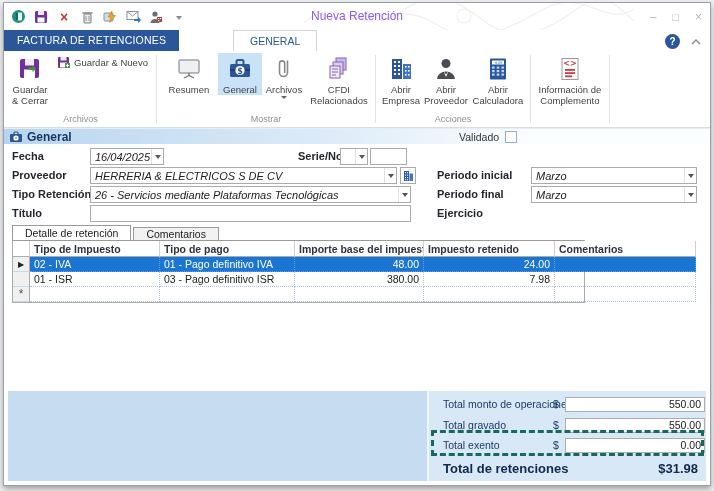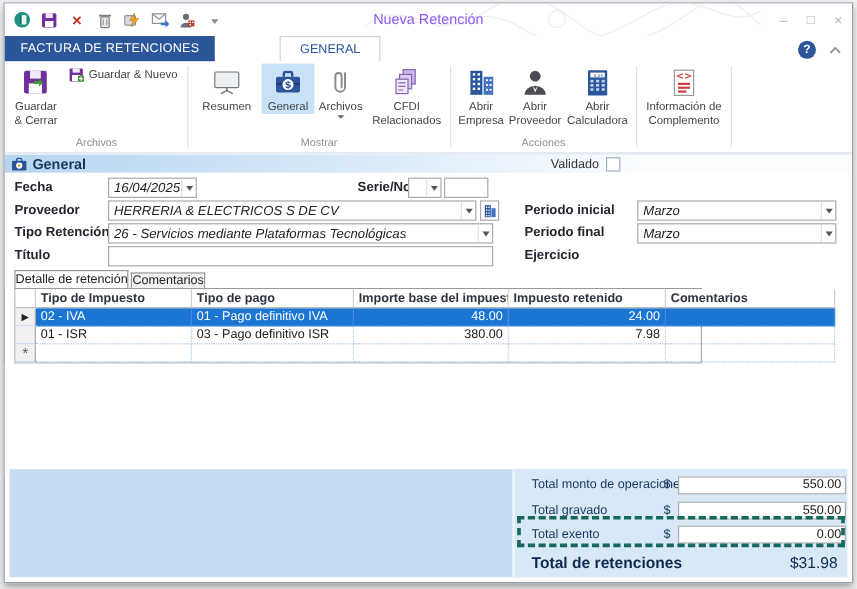--- a/index.html
+++ b/index.html
@@ -61,21 +61,21 @@
   .field .darr{width:12px;height:100%;display:flex;align-items:center;justify-content:center;border-left:1px solid #e0e0e0;}
   .darr i{width:0;height:0;border-left:3px solid transparent;border-right:3px solid transparent;border-top:4px solid #555;}
   .pink{background:#f9dae2;}
   .pink .darr{border-left-color:#e9c2cc;}
   .bldgbtn{position:absolute;width:16px;height:17px;border:1px solid #ababab;background:#fff;
     display:flex;align-items:center;justify-content:center;}
   input.fin{position:absolute;height:17px;border:1px solid #ababab;background:#fff;font-size:11px;
     padding:0 4px;font-family:inherit;color:#222;outline:none;}
   
   .dtabs{height:15px;display:flex;align-items:flex-end;padding-left:8px;background:#fff;font-size:10.5px;}
-  .dtab{border:1px solid #9a9a9a;border-bottom:none;padding:0 0;height:15px;line-height:15px;
+  .dtab{border:1px solid #9a9a9a;border-bottom:none;padding:0 12px;height:15px;line-height:15px;
     background:#fff;cursor:default;color:#222;}
   .dtab.inactive{height:13px;line-height:13px;background:#f2f2f2;margin-left:2px;}
   
   .tbl{margin-left:8px;width:573px;border:1px solid #ababab;border-top:1px solid #9a9a9a;}
   .trow{display:grid;grid-template-columns:17px 130px 135px 129px 131px 141px;}
   .hcell{height:16px;line-height:16px;background:#fff;border-right:1px solid #d0d0d0;border-bottom:1px solid #ababab;
     font-size:10.5px;font-weight:bold;color:#2e3340;padding:0 4px;white-space:nowrap;overflow:hidden;cursor:default;}
   .selcell{background:#f0f0f0;border-right:1px solid #ababab;border-bottom:1px solid #c9d8ea;
     display:flex;align-items:center;justify-content:center;font-size:8px;color:#222;height:15px;}
   .cell{height:15px;line-height:14px;font-size:10.5px;color:#222;padding:0 4px;
@@ -89,21 +89,21 @@
   .bottom{position:absolute;left:4px;right:4px;bottom:4px;height:90px;background:#c5dcf1;}
   .totals{position:absolute;left:419px;top:0;bottom:0;right:0;background:#d8e8f7;border-left:2px solid #eef5fc;}
   .trowt{position:absolute;height:17px;left:0;right:0;}
   .tlabel{position:absolute;left:14px;font-size:10.5px;color:#17365d;line-height:17px;cursor:default;}
   .tcur{position:absolute;left:124px;font-size:10.5px;color:#17365d;line-height:17px;}
   .tval{position:absolute;left:136px;width:140px;height:15px;top:1px;background:#fff;border:1px solid #abadb3;
     font-size:10.5px;line-height:13px;text-align:right;padding:0 3px;color:#222;}
   .annot{position:absolute;left:2px;right:2px;top:39px;height:26px;border:3px dashed #17695e;pointer-events:none;}
   .grand{position:absolute;left:0;right:0;top:68px;height:20px;}
   .grand .gl{position:absolute;left:14px;font-size:13px;font-weight:bold;color:#0e2a4c;line-height:20px;cursor:default;}
-  .grand .gv{position:absolute;right:8px;font-size:13px;font-weight:normal;color:#0e2a4c;line-height:20px;}
+  .grand .gv{position:absolute;right:8px;font-size:13px;font-weight:bold;color:#0e2a4c;line-height:20px;}
 </style>
 </head>
 <body>
 
 <div class="window">
 
   <div class="titlebar">
     <svg class="flourish" width="330" height="27" viewBox="0 0 330 27">
       <g fill="none" stroke="#e4e4e4" stroke-width="1.2">
         <path d="M0 20 C 30 -10, 60 35, 95 10 S 150 -5, 180 18 S 240 30, 270 8 S 310 0, 330 18"></path>

